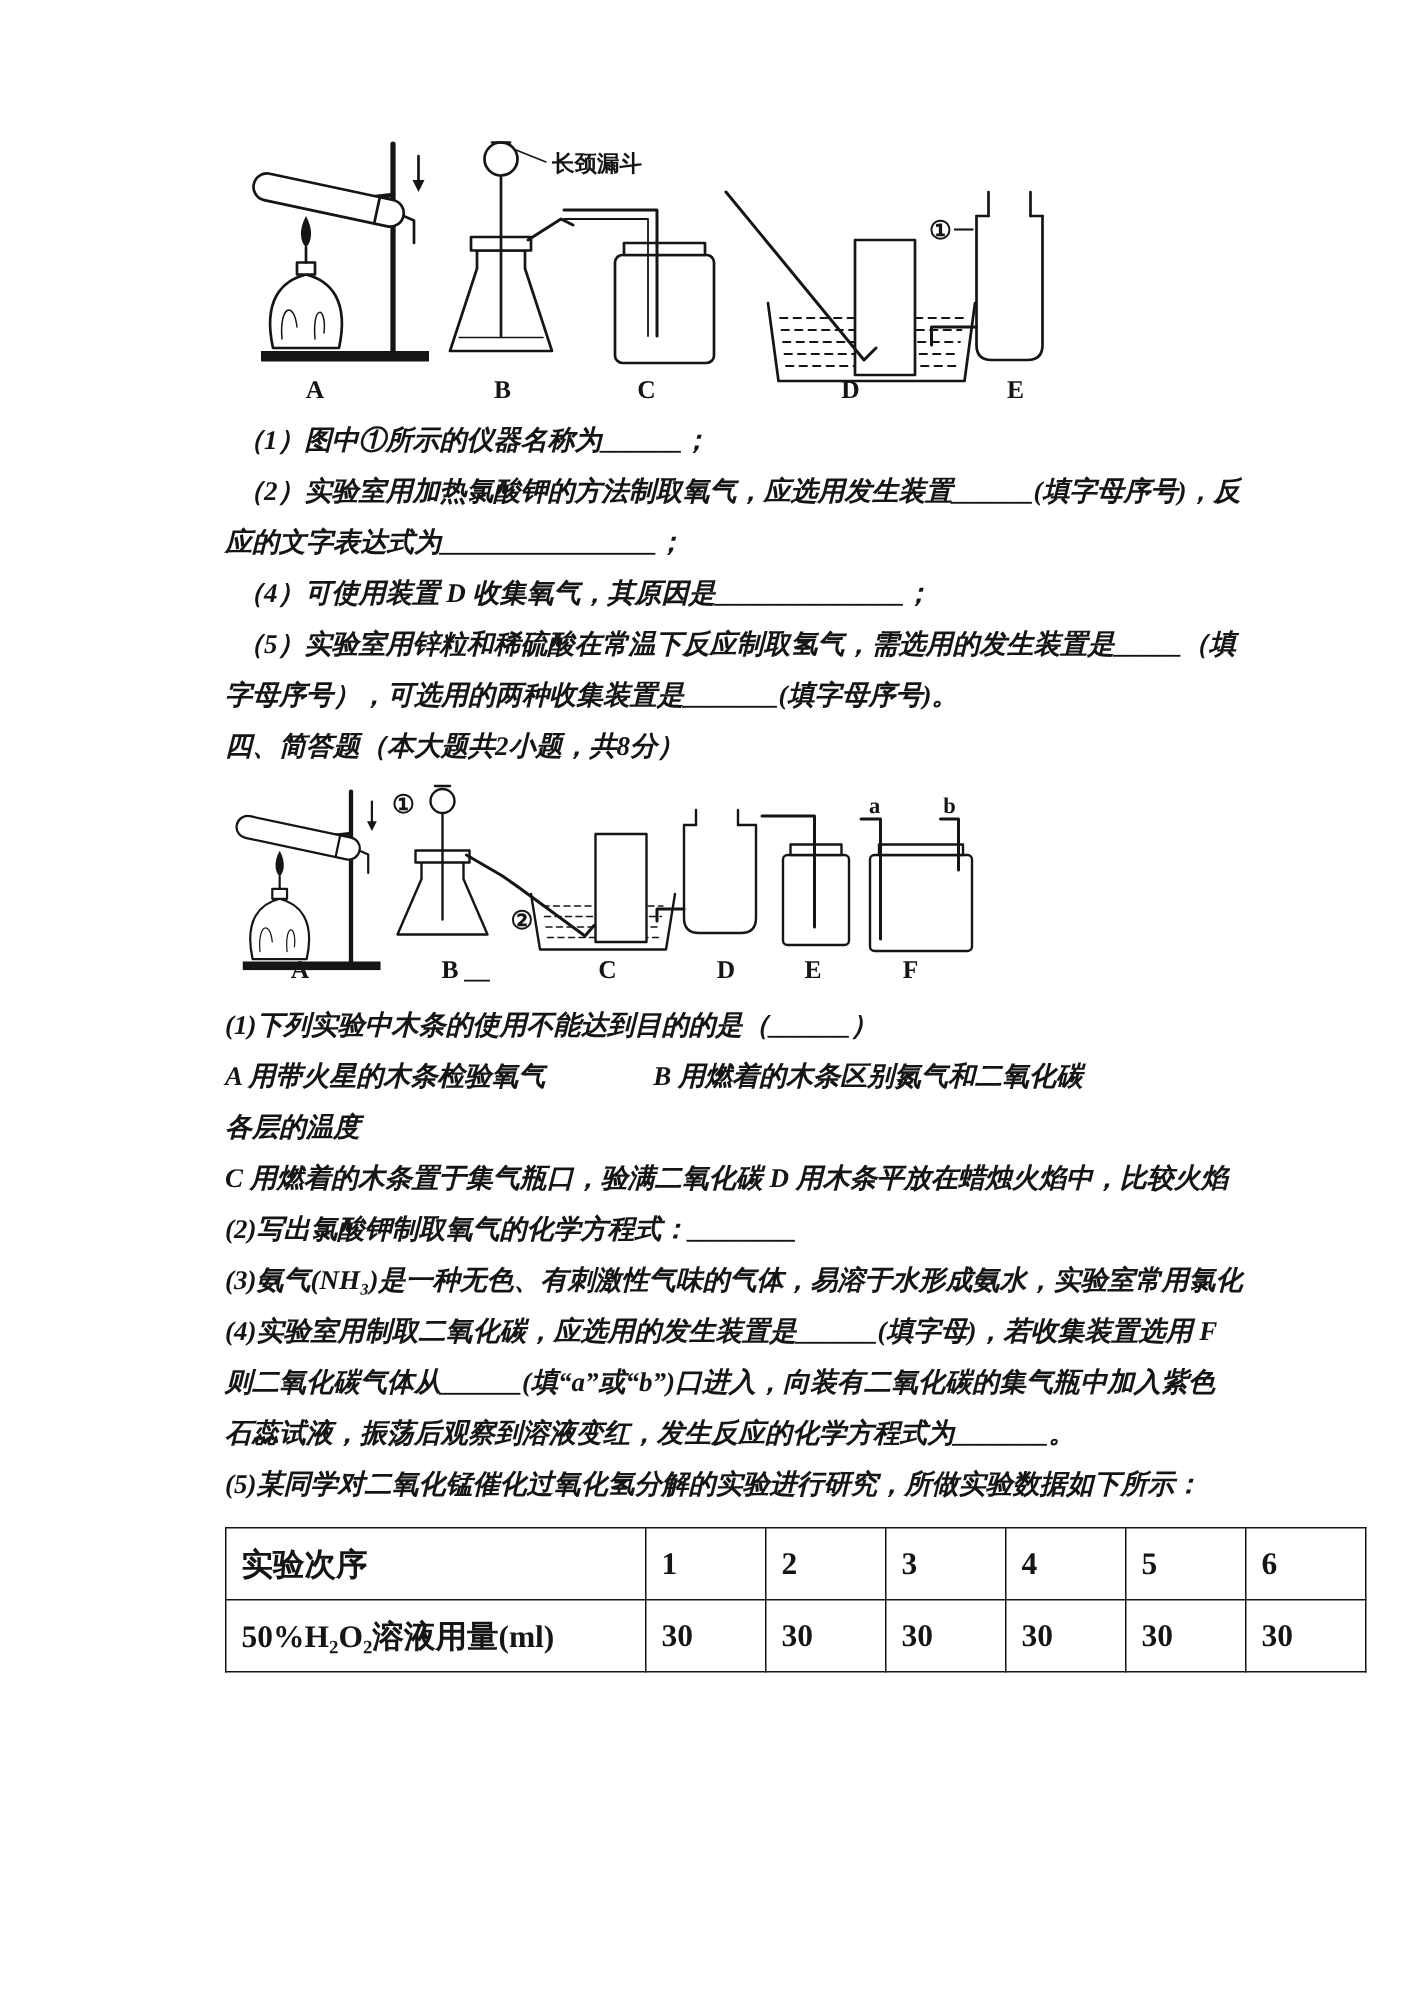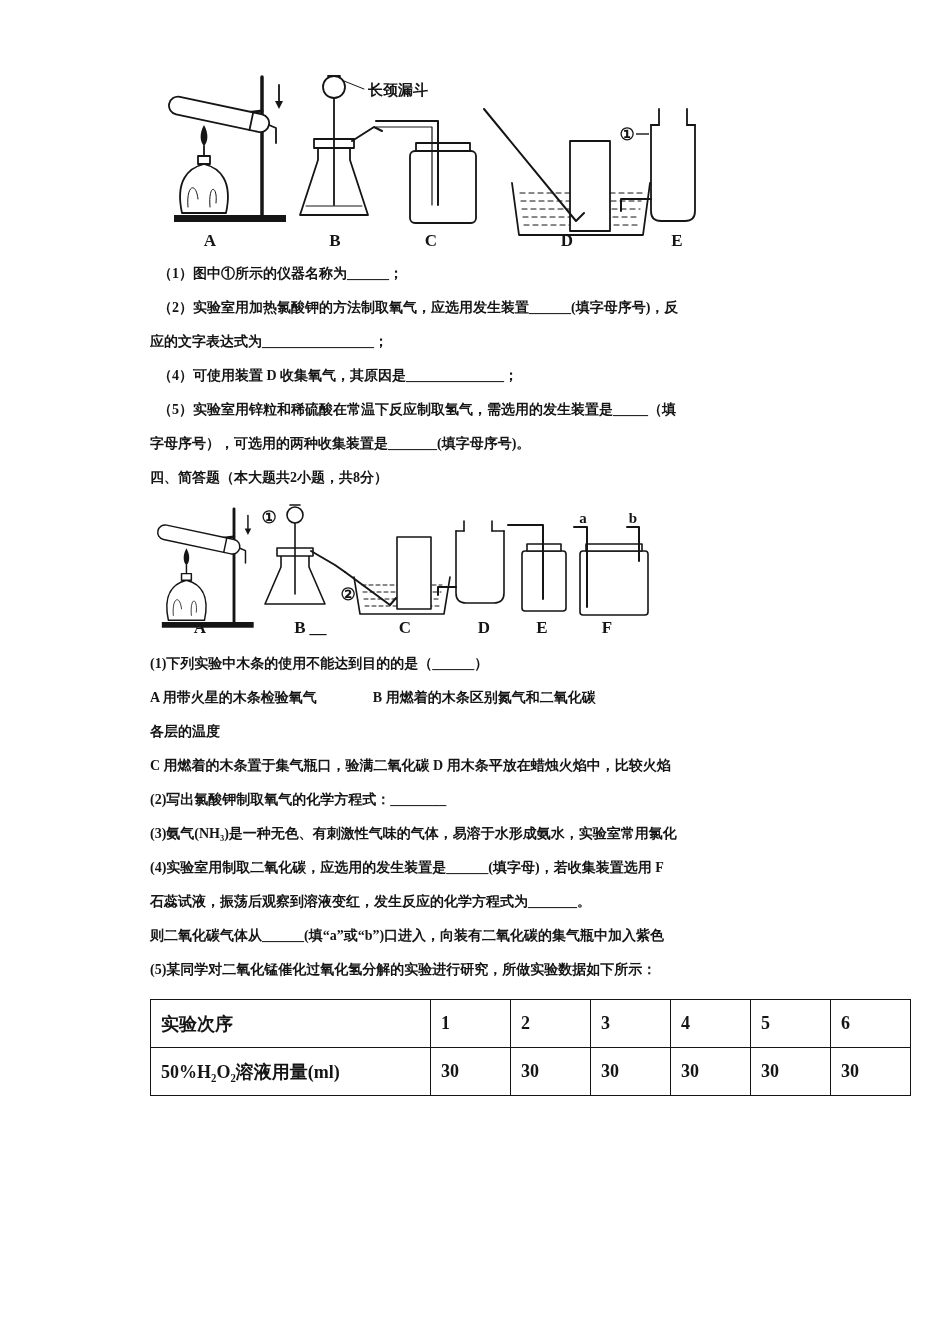--- a/index.html
+++ b/index.html
@@ -1,27 +1,27 @@
 <!DOCTYPE html>
 <html><head>
 <meta charset="utf-8">
 <style>
   * { margin:0; padding:0; box-sizing:border-box; }
   html,body { width:950px; height:1344px; background:#fff; overflow:hidden; }
   body { font-family:"Liberation Serif","DejaVu Serif",serif; color:#151515; font-weight:700; position:relative; }
-  .page { position:absolute; left:150px; top:51px; width:770px; }
-  .line { font-size:14px; line-height:34px; white-space:nowrap; }
+  .page { position:absolute; left:150px; top:70px; width:770px; }
+  .line { font-size:18px; line-height:34px; white-space:nowrap;font-style:italic; }
   .ind  { padding-left:8px; }
   svg { display:block; }
   svg text { font-family:"Liberation Serif","DejaVu Serif",serif; font-weight:700; fill:#151515; font-size:17px; }
   svg text.small { font-size:15px; }
   .d1 { margin:14px 0 4px 12px; }
   .d2 { margin:4px 0 8px 2px; }
   table.tbl { border-collapse:collapse; margin-top:12px; table-layout:fixed; width:760px; }
-  table.tbl td { border:1.6px solid #151515; height:48px; padding:2px 10px; font-size:18px; vertical-align:middle; }
+  table.tbl td { border:1.6px solid #151515; height:48px; padding:2px 10px; font-size:21px; vertical-align:middle; }
 </style>
 </head>
 <body>
 
 <div class="page">
 
   <svg class="d1" width="580" height="188" viewBox="0 0 580 188">
     <defs>
       <g id="heat-setup" stroke="#151515" stroke-width="1.8" fill="none" stroke-linecap="round" stroke-linejoin="round">
         <rect x="12" y="150" width="112" height="7" fill="#151515" stroke="none"></rect>
@@ -165,22 +165,22 @@
     <text x="455" y="134" text-anchor="middle">F</text>
   </svg>
 
   <div class="line">(1)下列实验中木条的使用不能达到目的的是（______）</div>
   <div class="line">A 用带火星的木条检验氧气　　　　B 用燃着的木条区别氮气和二氧化碳</div>
   <div class="line">各层的温度</div>
   <div class="line">C 用燃着的木条置于集气瓶口，验满二氧化碳 D 用木条平放在蜡烛火焰中，比较火焰</div>
   <div class="line">(2)写出氯酸钾制取氧气的化学方程式：________</div>
   <div class="line">(3)氨气(NH₃)是一种无色、有刺激性气味的气体，易溶于水形成氨水，实验室常用氯化</div>
   <div class="line">(4)实验室用制取二氧化碳，应选用的发生装置是______(填字母)，若收集装置选用 F</div>
+  <div class="line">则二氧化碳气体从______(填“a”或“b”)口进入，向装有二氧化碳的集气瓶中加入紫色</div>
   <div class="line">石蕊试液，振荡后观察到溶液变红，发生反应的化学方程式为_______。</div>
-  <div class="line">则二氧化碳气体从______(填“a”或“b”)口进入，向装有二氧化碳的集气瓶中加入紫色</div>
   <div class="line">(5)某同学对二氧化锰催化过氧化氢分解的实验进行研究，所做实验数据如下所示：</div>
 
   <table class="tbl">
     <colgroup>
       <col style="width:280px">
       <col style="width:80px">
         <col style="width:80px">
         <col style="width:80px">
       <col style="width:80px">
         <col style="width:80px">

